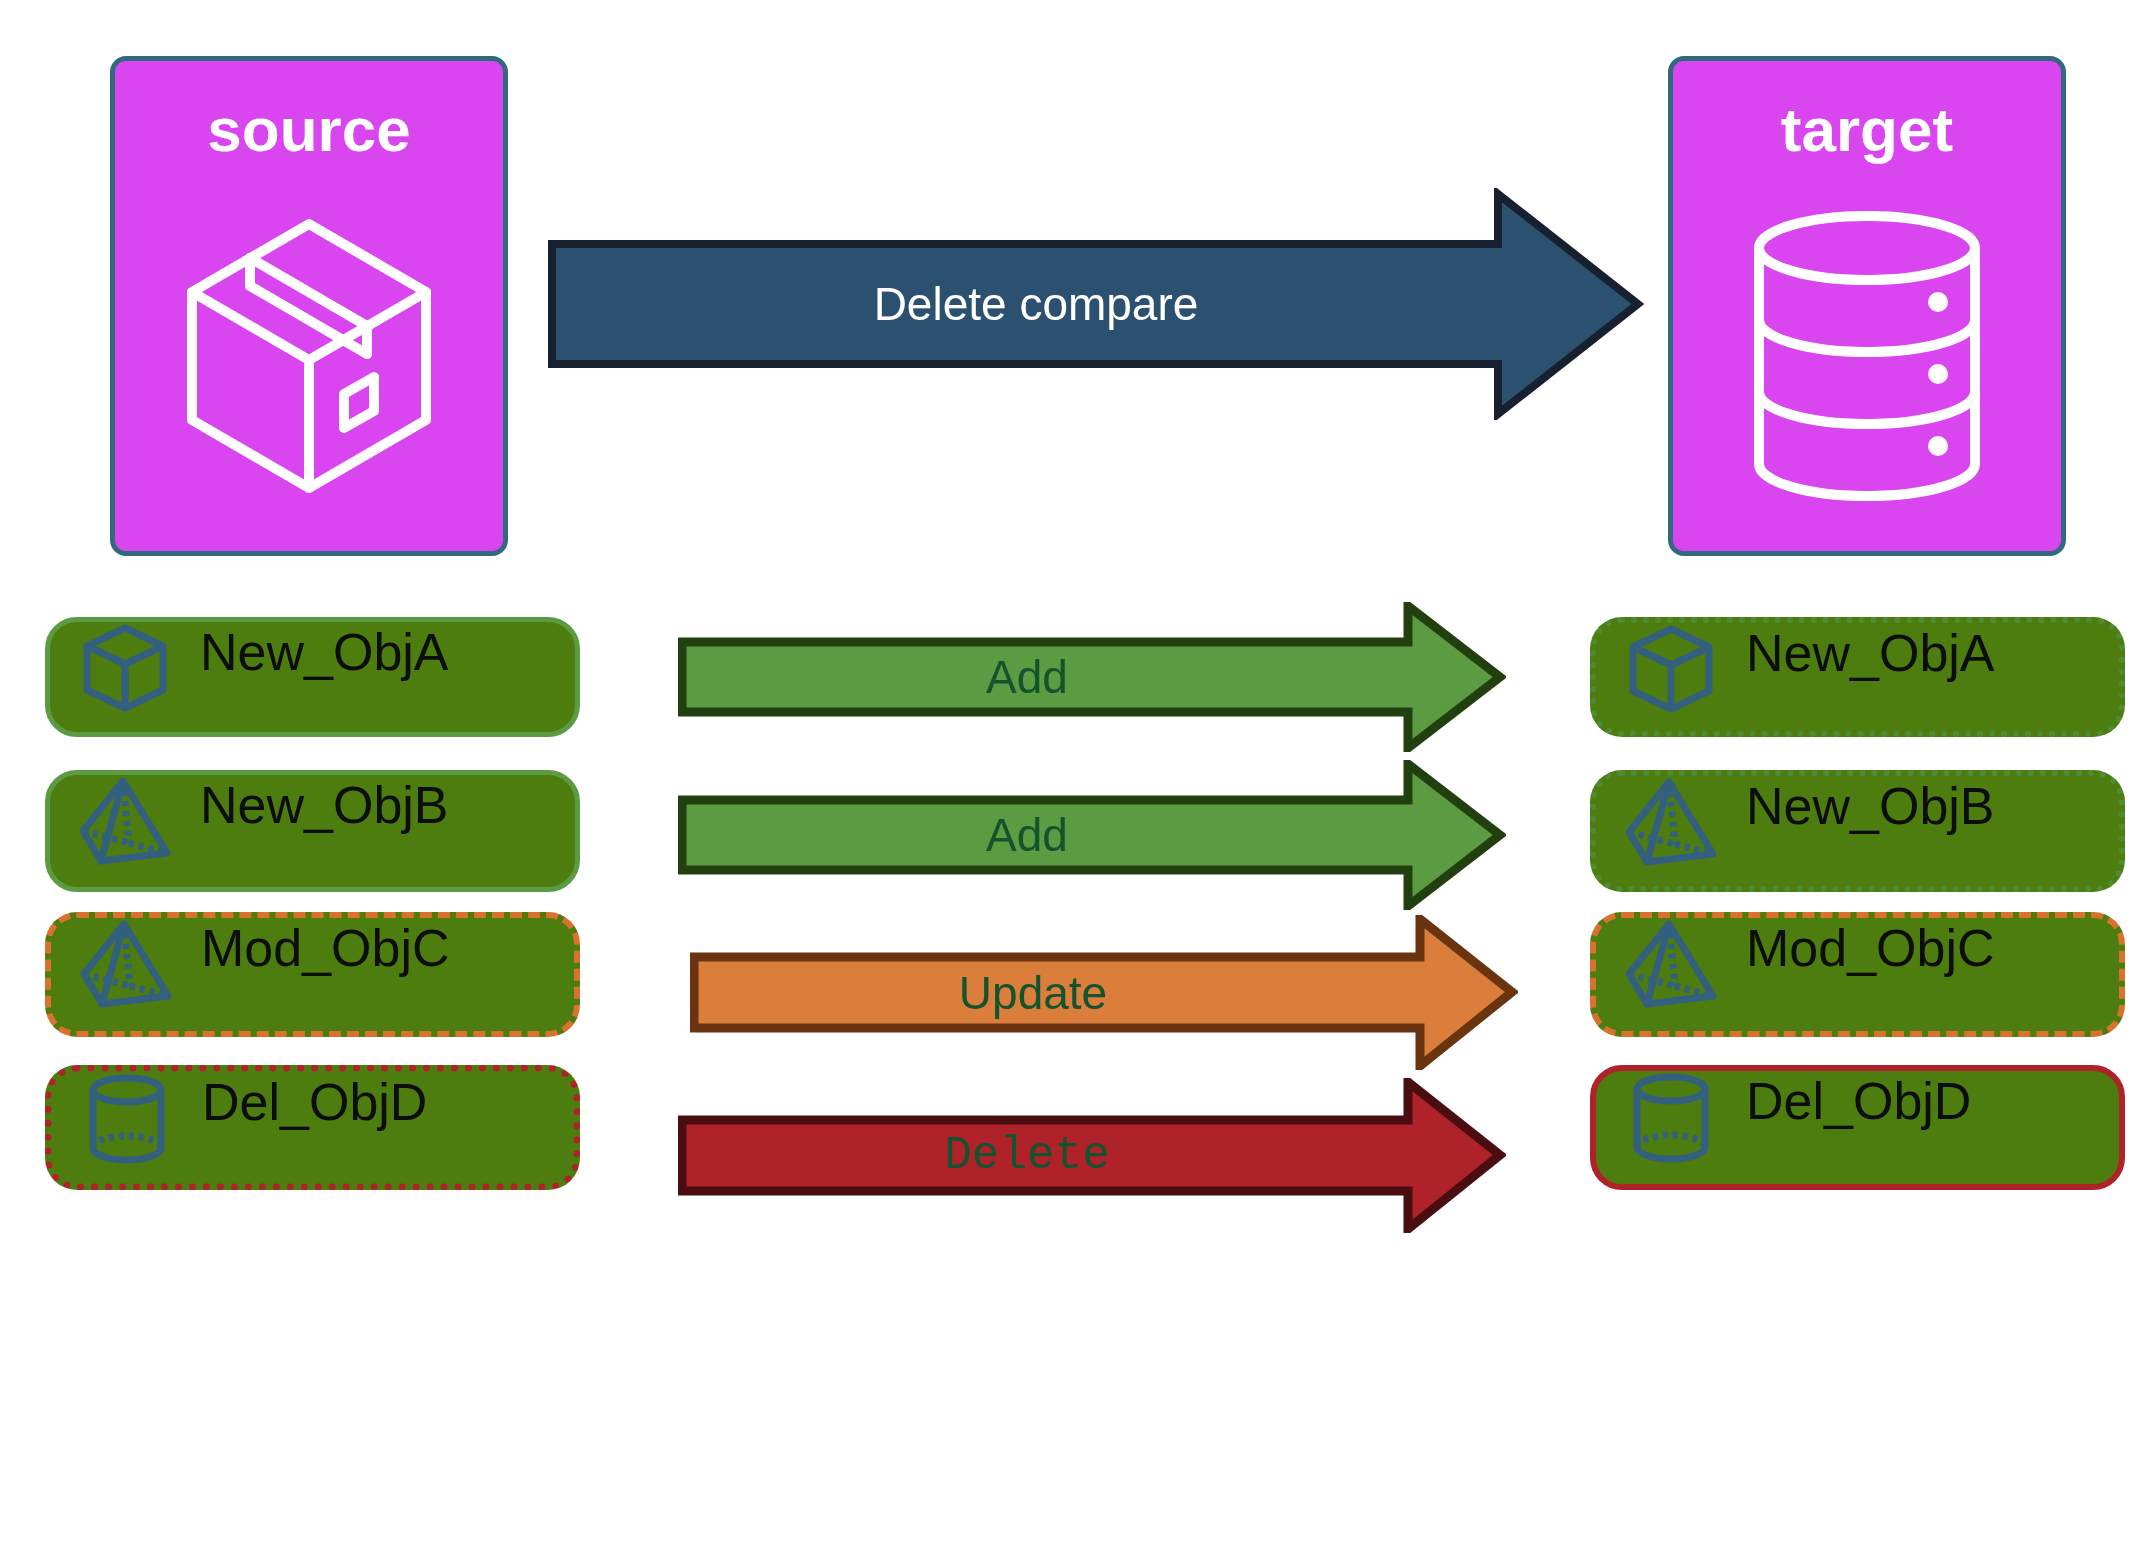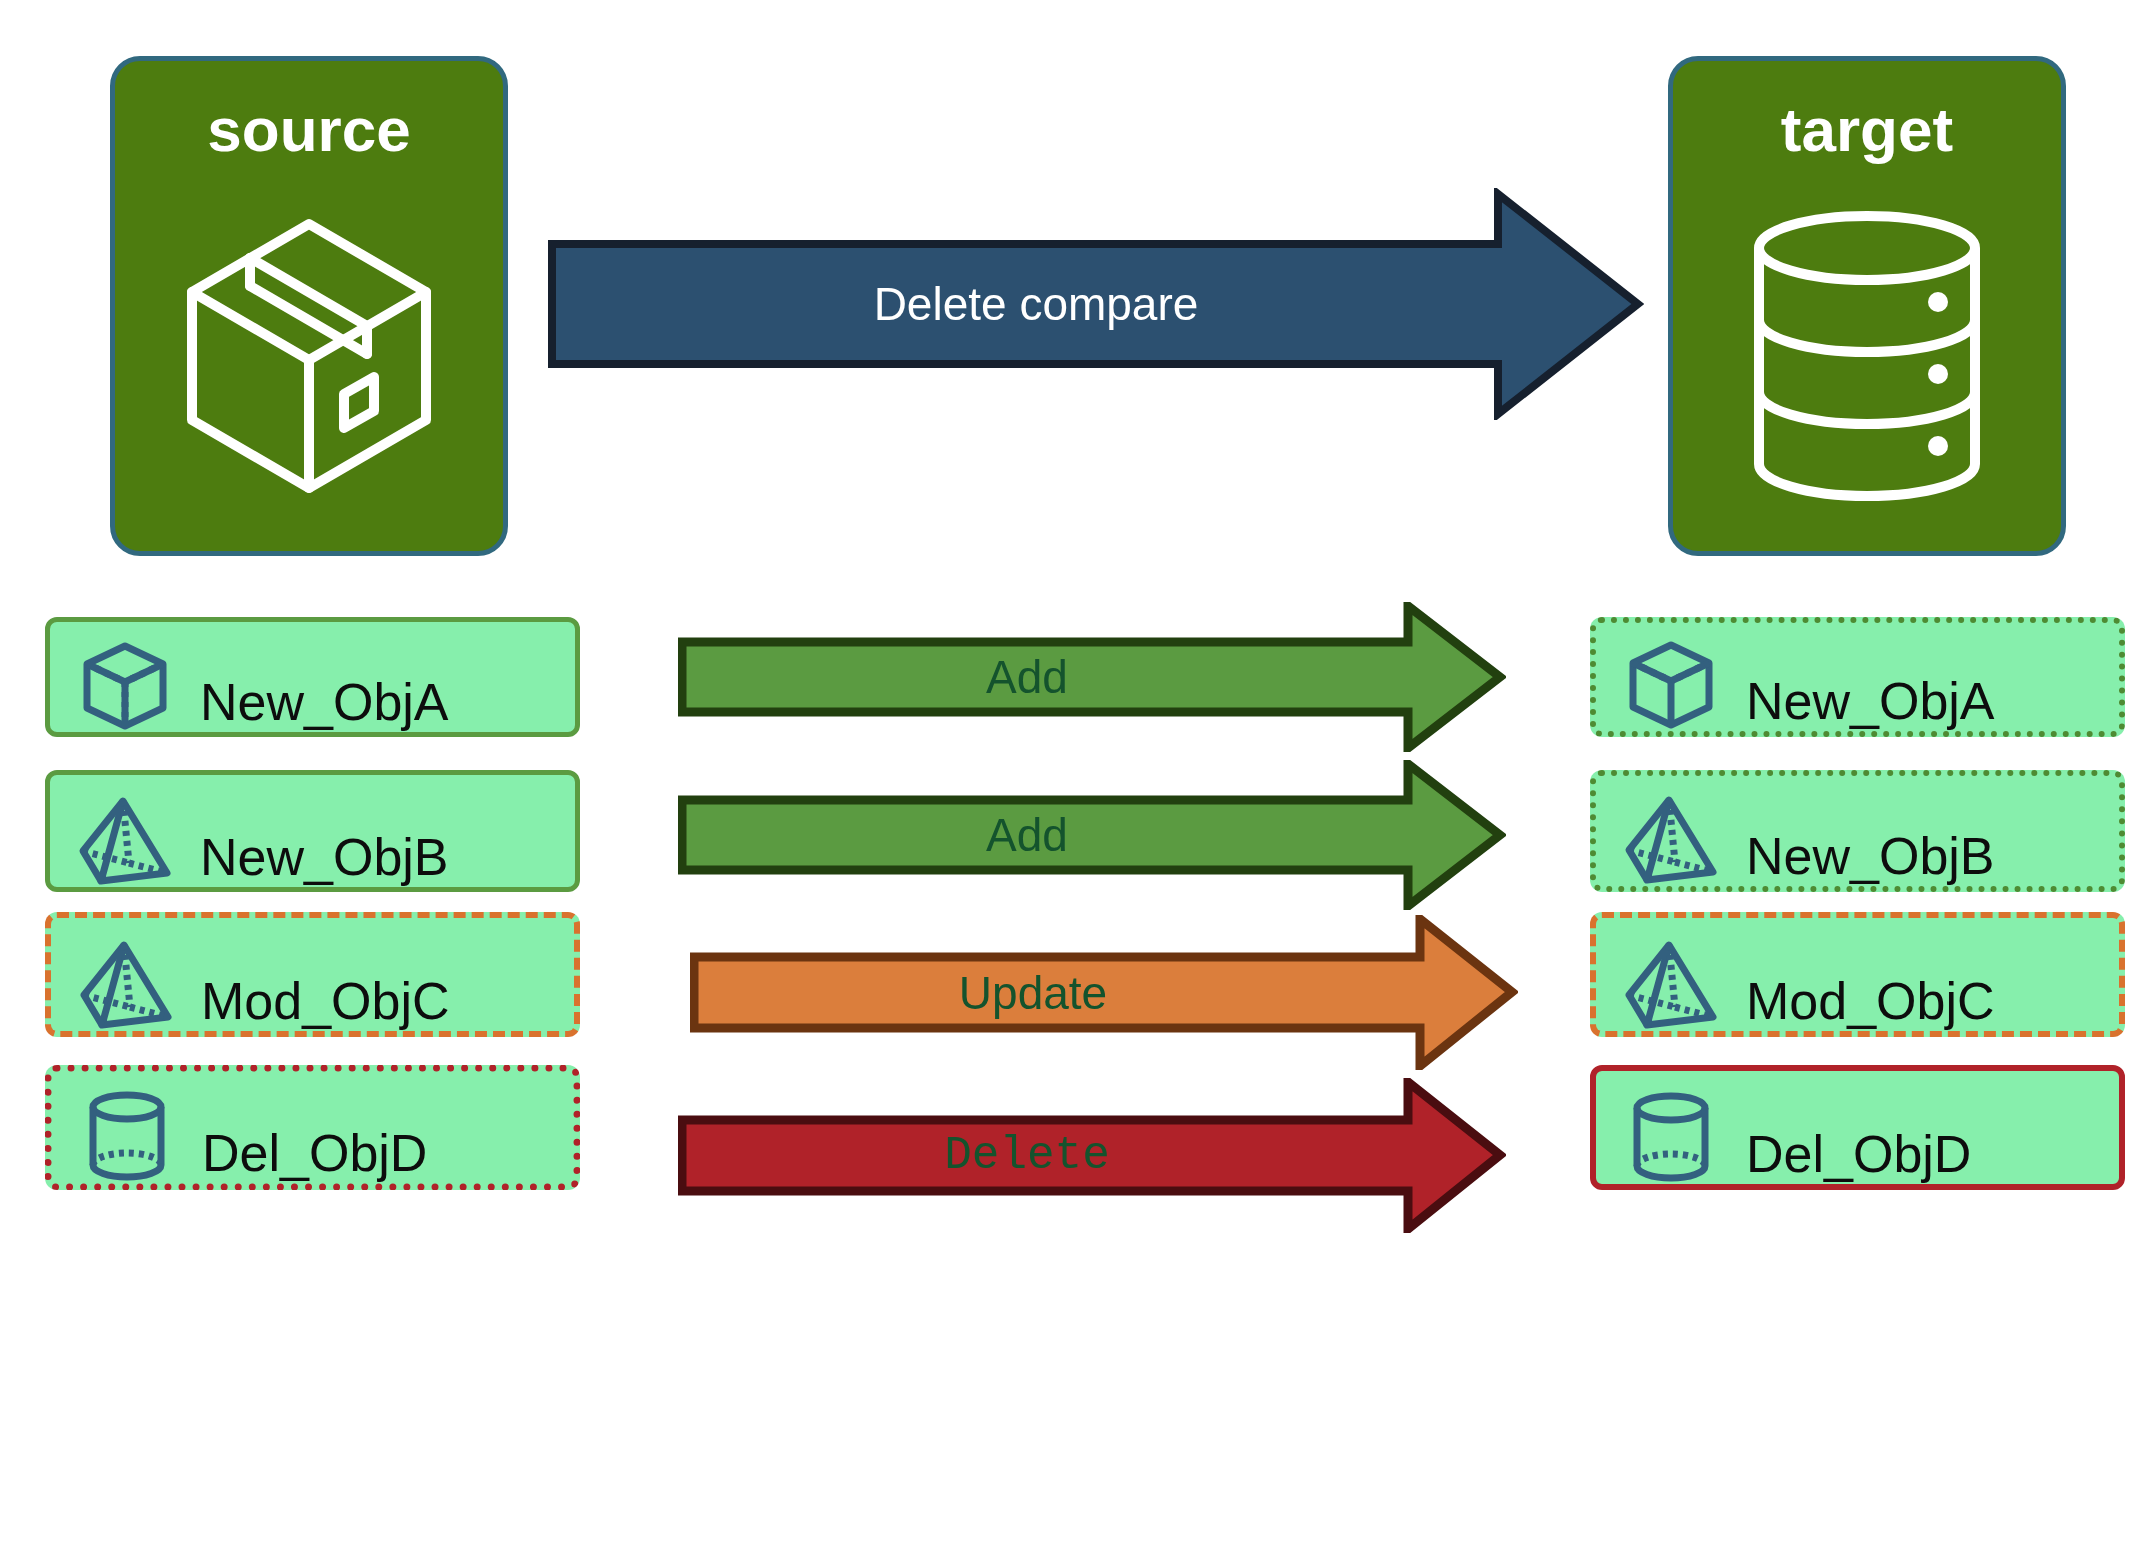--- a/index.html
+++ b/index.html
@@ -2,40 +2,40 @@
 <html><head>
 <meta charset="utf-8">
 <style>
   html,body{margin:0;padding:0;background:#ffffff;}
   body{width:2150px;height:1550px;position:relative;overflow:hidden;
        font-family:"Liberation Sans", sans-serif;}
 
   .stage{position:absolute;left:0;top:0;width:2150px;height:1550px;}
 
   
-  .endpoint{position:absolute;border-radius:30px;
-            background:#4d7c0f;border:5px solid #31697F;
+  .endpoint{position:absolute;border-radius:16px;
+            background:#d946ef;border:5px solid #31697F;
             display:flex;flex-direction:column;align-items:center;}
   .endpoint .ep-title{color:#ffffff;font-weight:bold;font-size:62px;
             letter-spacing:0px;margin-top:38px;line-height:1;}
   .endpoint .ep-icon{flex:1;display:flex;align-items:center;justify-content:center;
             width:100%;}
   #source-box{left:110px;top:56px;width:388px;height:490px;}
   #target-box{left:1668px;top:56px;width:388px;height:490px;}
 
   
   #compare-arrow{position:absolute;left:548px;top:188px;width:1096px;height:232px;}
   #compare-arrow .arrow-label{position:absolute;left:0;top:0;width:100%;height:100%;
         display:flex;align-items:center;justify-content:center;
         color:#ffffff;font-size:46px;padding-right:120px;box-sizing:border-box;
         pointer-events:none;}
 
   
-  .obj-card{position:absolute;border-radius:12px;background:#86efac;
-            display:flex;align-items:flex-end;box-sizing:border-box;}
+  .obj-card{position:absolute;border-radius:32px;background:#4d7c0f;
+            display:flex;align-items:flex-start;box-sizing:border-box;}
   .obj-card .obj-icon{width:150px;display:flex;align-items:center;justify-content:center;
             flex:none;}
   .obj-card .obj-label{font-size:52px;color:#0d0d0d;white-space:nowrap;}
 
   .bd-green-solid  {border:5px solid #5B9B41;}
   .bd-green-dotted {border:6px dotted #4E8B33;}
   .bd-orange-dash  {border:6px dashed #D9722E;}
   .bd-red-dotted   {border:7px dotted #B02229;}
   .bd-red-solid    {border:6px solid #B02229;}
 

